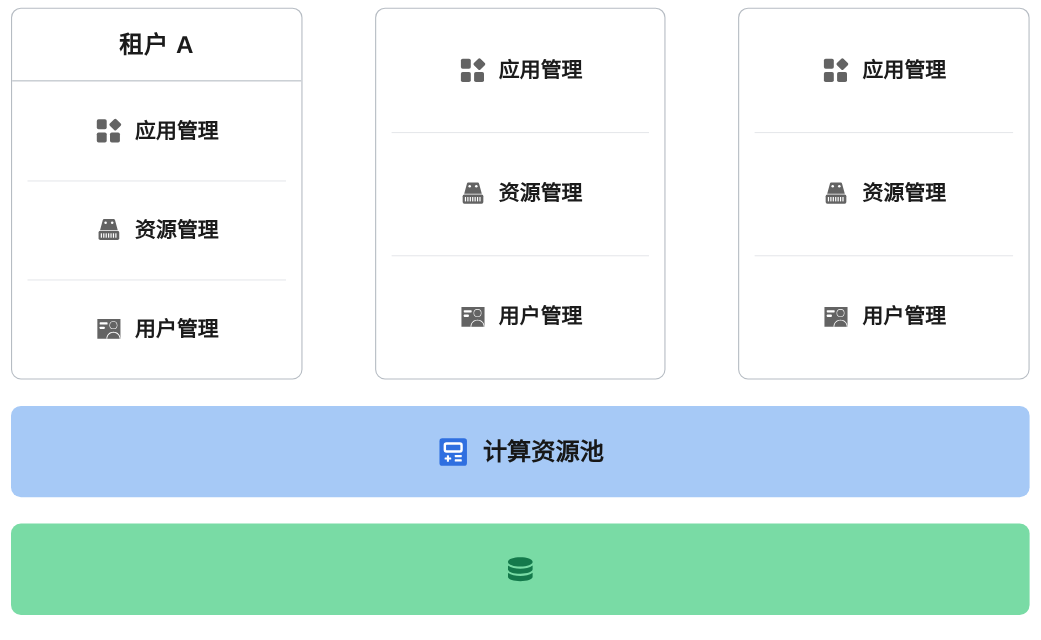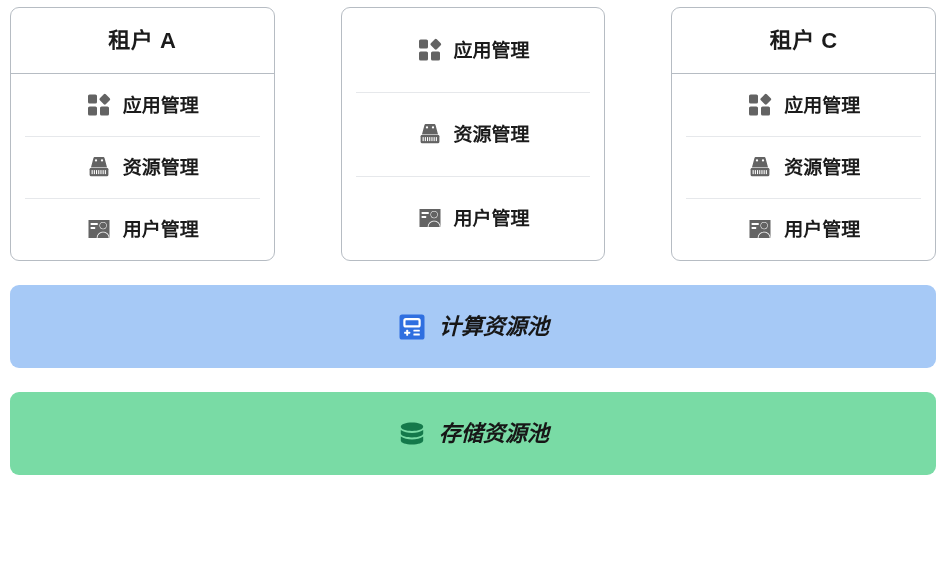--- a/index.html
+++ b/index.html
@@ -31,21 +31,21 @@
     align-items: stretch;
   }
 
   .tenant-card {
     flex: 1 1 0;
     min-width: 0;
     background: #ffffff;
     border: 1px solid #b6bcc3;
     border-radius: 9px;
     box-sizing: border-box;
-    height: 254px;
+    height: 338px;
     display: flex;
     flex-direction: column;
     overflow: hidden;
   }
 
   .tenant-card-header {
     height: 65px;
     flex: 0 0 65px;
     border-bottom: 1px solid #b6bcc3;
     display: flex;
@@ -107,21 +107,20 @@
   
   .pool-bar {
     margin-top: 24px;
     height: 83px;
     border-radius: 9px;
     display: flex;
     align-items: center;
     justify-content: center;
     gap: 12px;
     box-sizing: border-box;
-    font-style: italic;
   }
 
   .pool-bar.compute { background: #a6c9f6; }
   .pool-bar.storage { background: #79dba5; }
 
   .pool-icon {
     flex: 0 0 auto;
     width: 30px;
     height: 30px;
     display: block;
@@ -247,23 +246,20 @@
               <path d="M11.5 22 C11.5 18.7 14.0 16.4 17.1 16.4 C20.2 16.4 22.7 18.7 22.7 22 Z" fill="#636363"></path>
             </svg>
           </span>
           <span class="module-label">用户管理</span>
         </div>
 
       </div>
     </div>
 
     <div class="tenant-card">
-      <div class="tenant-card-header">
-        <span class="tenant-card-title">租户 C</span>
-      </div>
       <div class="tenant-card-body">
 
         <div class="module-item">
           <span class="module-icon">
             <svg viewBox="0 0 26 26" width="26" height="26" aria-hidden="true">
               <rect x="2" y="2.5" width="9" height="9" rx="1.6" fill="#636363"></rect>
               <rect x="2" y="14.5" width="9" height="9" rx="1.6" fill="#636363"></rect>
               <rect x="14" y="14.5" width="9" height="9" rx="1.6" fill="#636363"></rect>
               <rect x="14.6" y="3.1" width="8.4" height="8.4" rx="1.4" fill="#636363" transform="rotate(45 18.8 7.3)"></rect>
             </svg>
@@ -334,16 +330,15 @@
         <g fill="#14794b">
           <path d="M3.8 7.8 C3.8 5.4 8.8 3.6 15 3.6 C21.2 3.6 26.2 5.4 26.2 7.8
                    C26.2 10.2 21.2 12.0 15 12.0 C8.8 12.0 3.8 10.2 3.8 7.8 Z"></path>
           <path d="M3.8 11.0 C6.4 13.1 11.0 14.0 15 14.0 C19.0 14.0 23.6 13.1 26.2 11.0
                    L26.2 14.6 C26.2 17.0 21.2 18.5 15 18.5 C8.8 18.5 3.8 17.0 3.8 14.6 Z"></path>
           <path d="M3.8 17.6 C6.4 19.7 11.0 20.6 15 20.6 C19.0 20.6 23.6 19.7 26.2 17.6
                    L26.2 21.4 C26.2 23.8 21.2 25.4 15 25.4 C8.8 25.4 3.8 23.8 3.8 21.4 Z"></path>
         </g>
       </svg>
     </span>
-    <span class="pool-label">存储资源池</span>
   </div>
 
 </div>
 
 </body></html>

